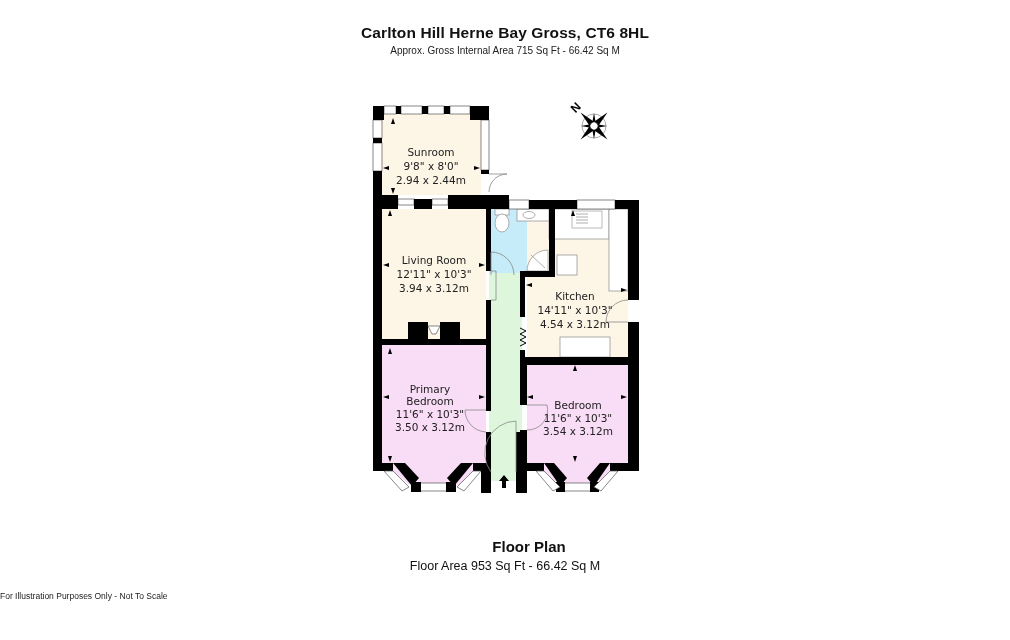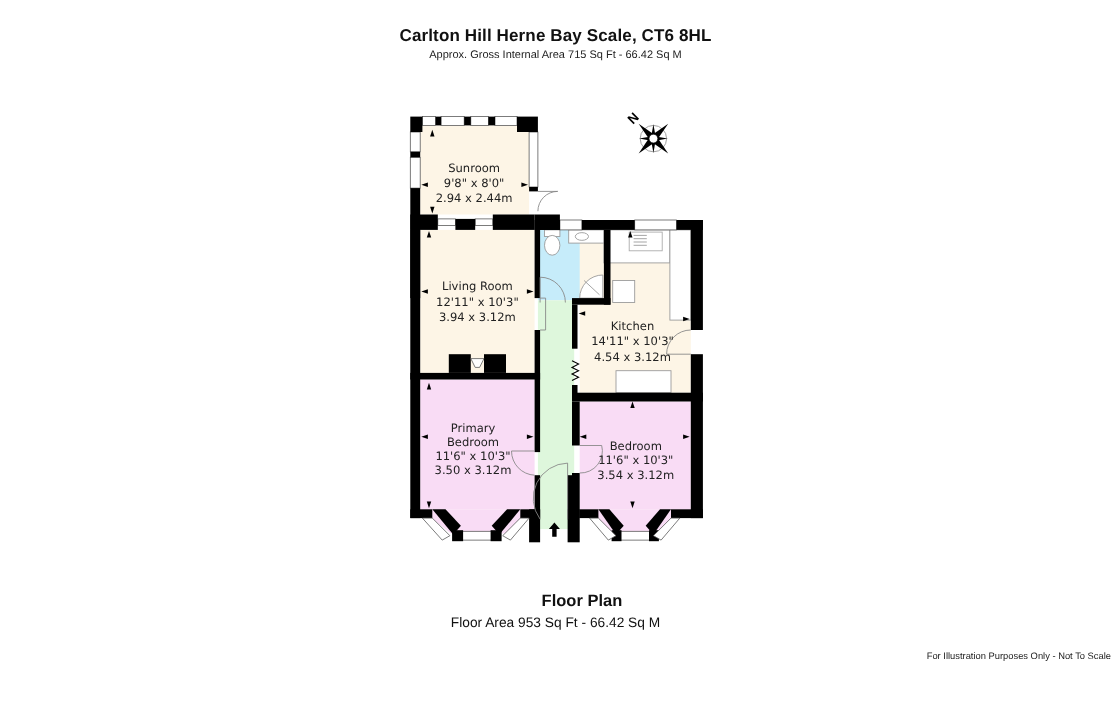--- a/index.html
+++ b/index.html
@@ -1,28 +1,28 @@
 <!DOCTYPE html>
 <html><head>
 <meta charset="utf-8">
 <style>
   html, body { margin: 0; padding: 0; background: #ffffff; }
   body { width: 1010px; height: 640px; position: relative; overflow: hidden; font-family: "Liberation Sans", sans-serif; color: #111; }
   .title { position: absolute; left: 0; width: 1010px; top: 24px; text-align: center; font-weight: bold; font-size: 15.5px; letter-spacing: 0.1px; }
   .subtitle { position: absolute; left: 0; width: 1010px; top: 45px; text-align: center; font-size: 10px; color: #222; }
   .plan-title { position: absolute; left: 0; width: 1010px; top: 538px; text-align: center; font-weight: bold; font-size: 15px; margin-left: 24px; }
   .plan-area { position: absolute; left: 0; width: 1010px; top: 559px; text-align: center; font-size: 12.5px; }
-  .disclaimer { position: absolute; left: 0; width: 1010px; top: 591px; text-align: right; font-size: 8.5px; color: #222; }
+  .disclaimer { position: absolute; left: 0; width: 1010px; top: 591px; text-align: left; font-size: 8.5px; color: #222; }
   svg.plan { position: absolute; left: 0; top: 0; }
   .rlabel { font-family: "DejaVu Sans", sans-serif; font-size: 10.5px; fill: #222; text-anchor: middle; }
 </style>
 </head>
 <body>
 
-<div class="title">Carlton Hill Herne Bay Scale, CT6 8HL</div>
+<div class="title">Carlton Hill Herne Bay Gross, CT6 8HL</div>
 <div class="subtitle">Approx. Gross Internal Area 715 Sq Ft - 66.42 Sq M</div>
 
 <svg class="plan" width="1010" height="640" viewBox="0 0 1010 640">
 
   <g>
     <rect x="382" y="114" width="99" height="81" fill="#fdf5e6"></rect>
     <rect x="382" y="209" width="104" height="130" fill="#fdf5e6"></rect>
     <rect x="489" y="209" width="60" height="64" fill="#c6ecfa"></rect>
     <rect x="527" y="209" width="101" height="148" fill="#fdf5e6"></rect>
     <rect x="489" y="273" width="33" height="208" fill="#def7dc"></rect>

